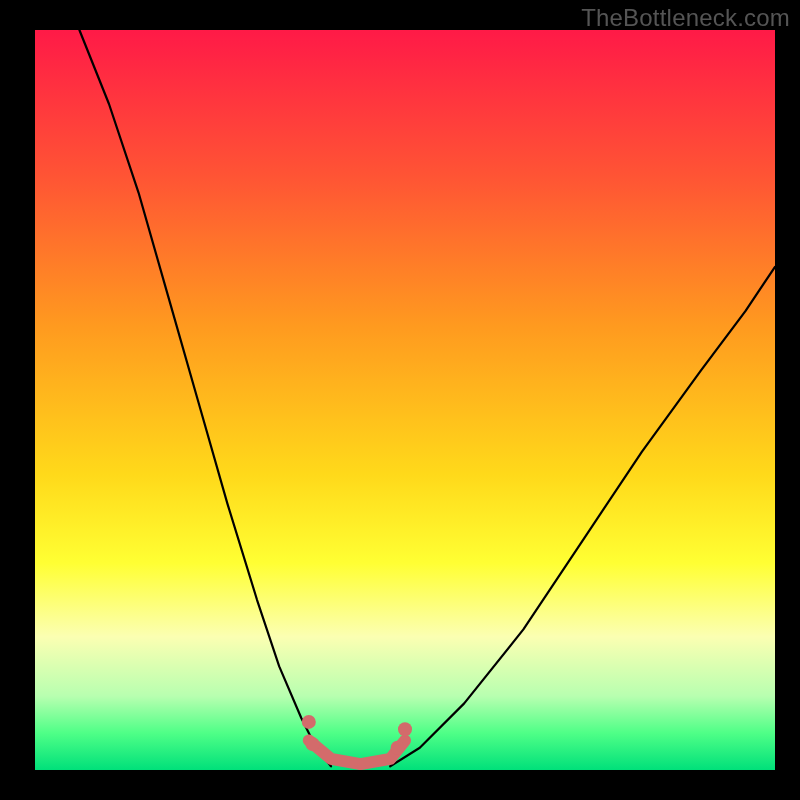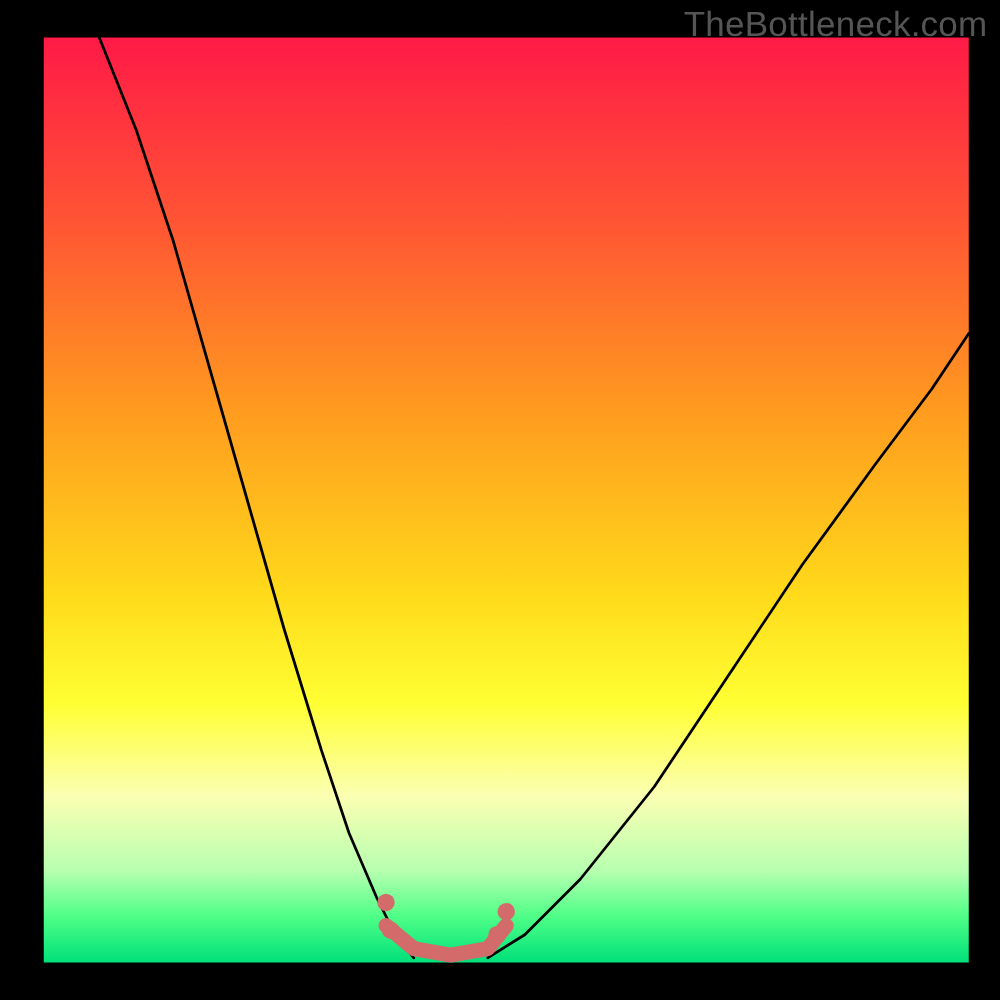--- a/index.html
+++ b/index.html
@@ -14,21 +14,21 @@
   .stage {
     position: relative;
     width: 800px;
     height: 800px;
   }
   .watermark {
     position: absolute;
     top: 4px;
     right: 10px;
     color: #555;
-    font-size: 28px;
+    font-size: 24px;
     font-weight: 500;
     letter-spacing: 0.2px;
     z-index: 10;
   }
   svg {
     position: absolute;
     inset: 0;
   }
 </style>
 </head>

